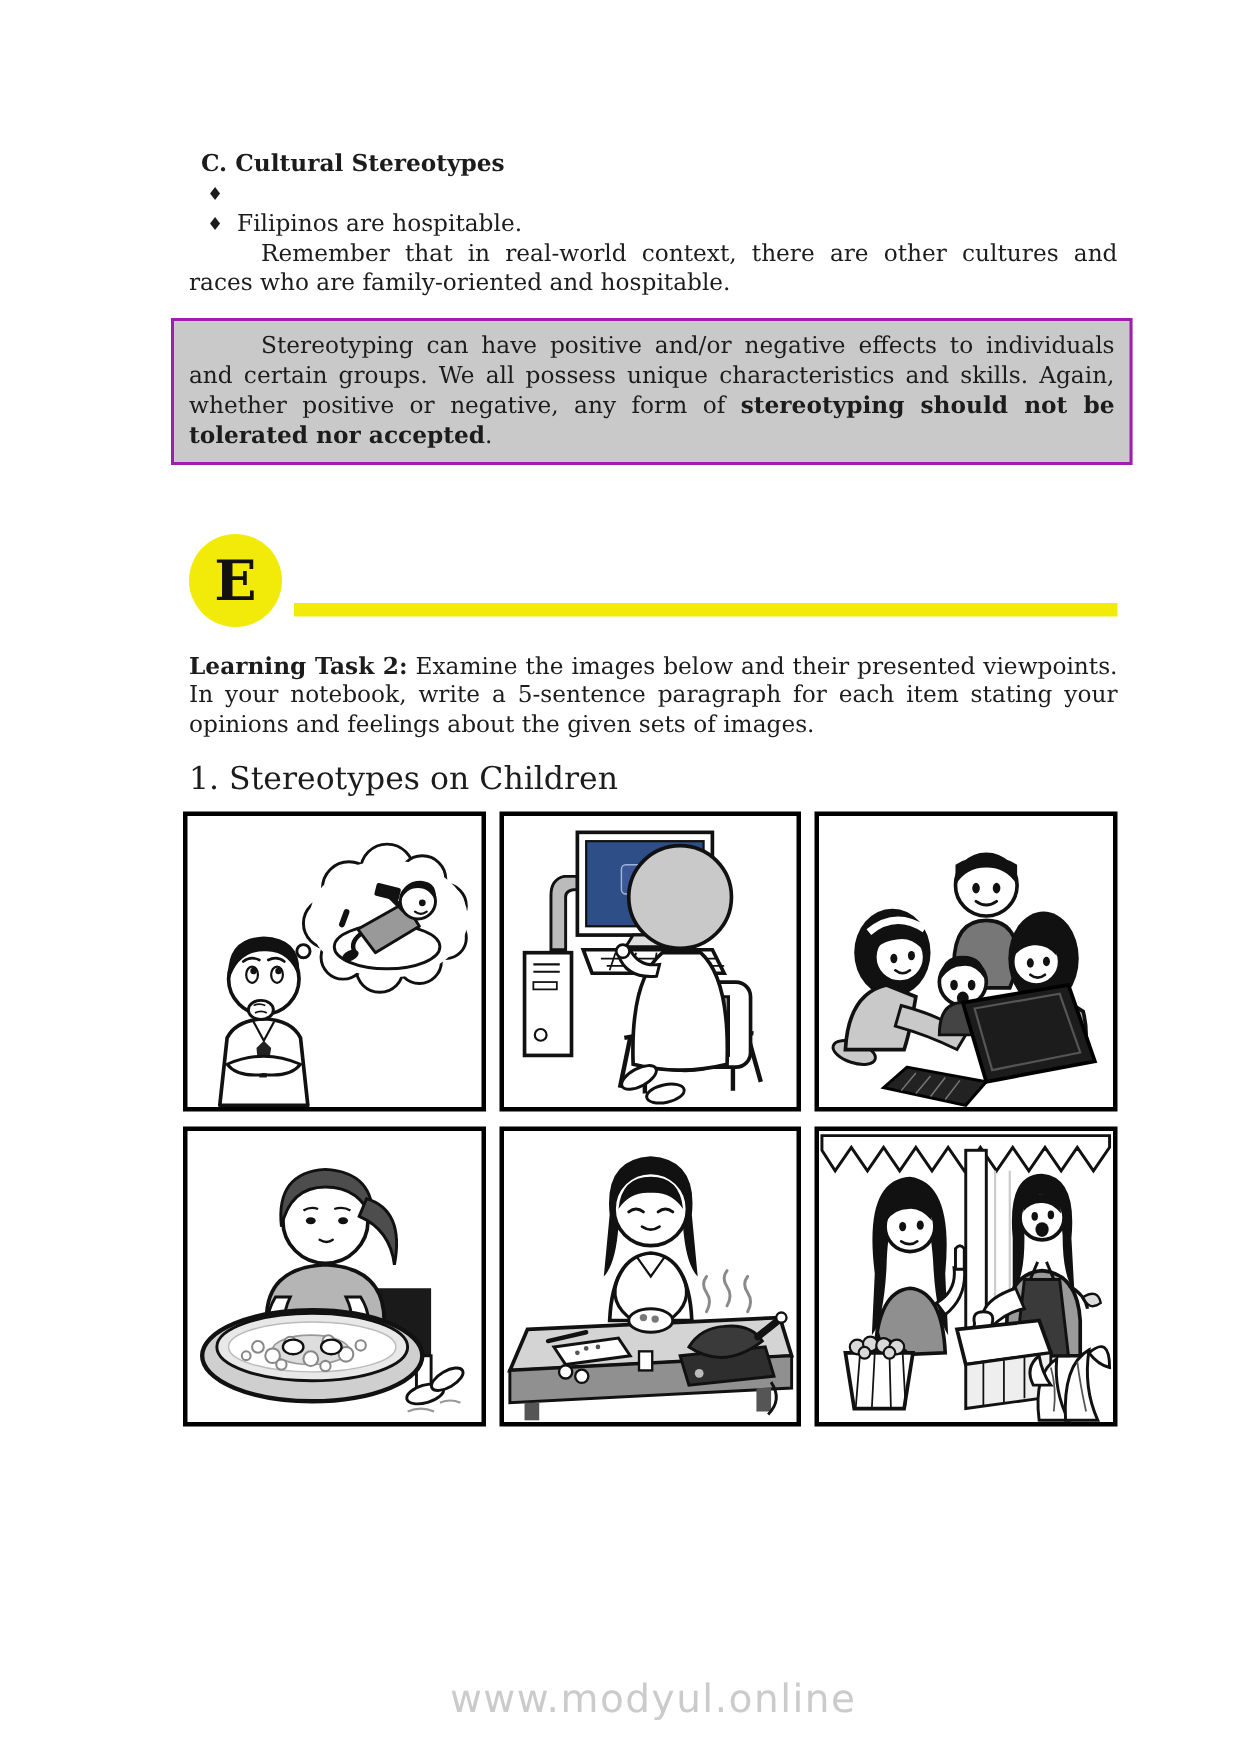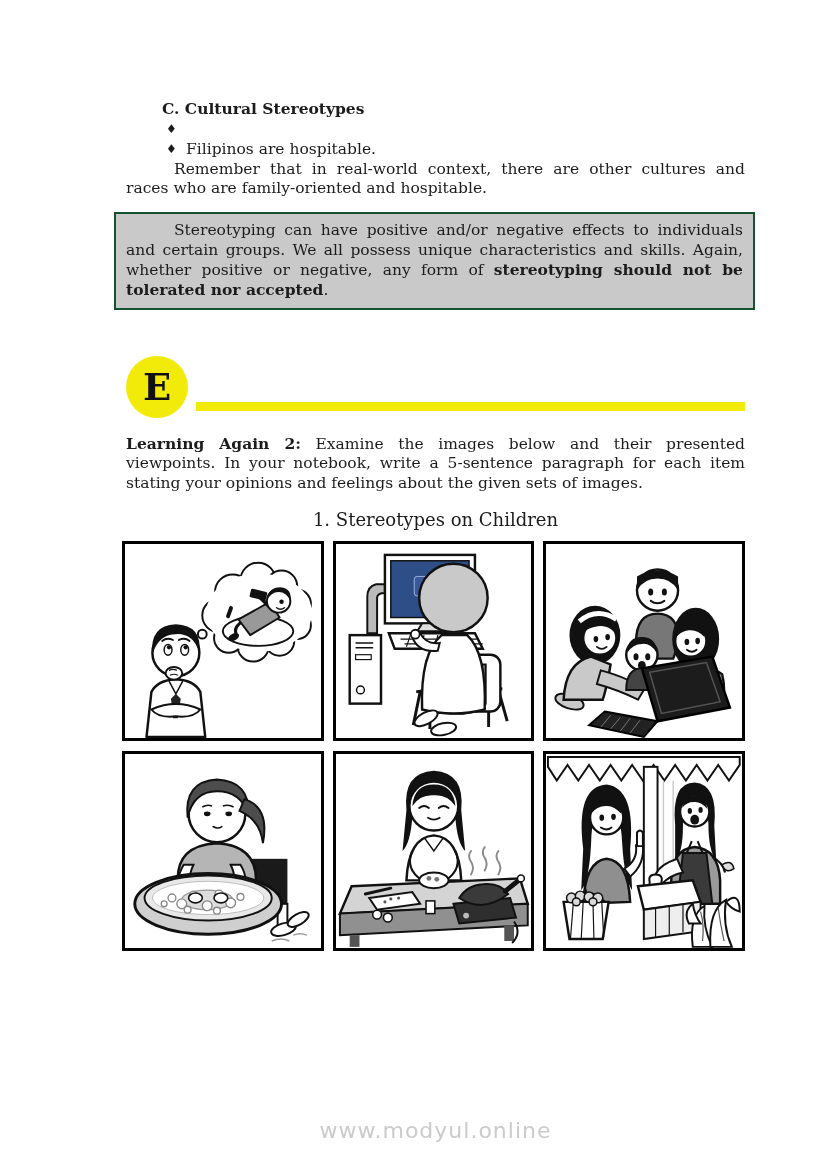--- a/index.html
+++ b/index.html
@@ -5,66 +5,66 @@
   * { margin:0; padding:0; box-sizing:border-box; }
   html,body { background:#ffffff; }
   body {
     width:826px; height:1169px; position:relative; overflow:hidden;
     font-family:"DejaVu Serif","Liberation Serif",serif;
     color:#1c1c1c;
   }
   .content { position:absolute; left:126px; width:619px; top:0; }
 
   
-  .section-c { padding-top:99px; margin-left:36px; font-size:15.5px; line-height:19.5px; }
+  .section-c { padding-top:99px; margin-left:8px; font-size:15.5px; line-height:19.5px; }
   .section-c .heading { font-weight:bold; }
   .section-c .intro { white-space:nowrap; }
   .bullet-row { display:flex; margin-top:1px; }
   .bullet-glyph { width:24px; text-align:left; padding-left:4px; font-size:12px; line-height:19.5px; }
   .lead-para { font-size:15.5px; line-height:19.5px; text-align:justify; text-indent:48px; }
 
   
   .note-box {
-    margin:13px -10px 0 -12px; background:#c9c9c9; border:2px solid #14532d;
+    margin:13px -10px 0 -12px; background:#c9c9c9; border:2px solid #a21caf;
     padding:6px 10px 8px 10px; font-size:15.5px; line-height:20px;
   }
   .note-box p { text-align:justify; text-indent:48px; }
   .note-box b { font-weight:bold; }
 
   
   .e-row { margin-top:46px; display:flex; height:64px; }
   .e-circle {
     width:62px; height:62px; border-radius:50%; background:#f2eb0a;
     display:flex; align-items:center; justify-content:center;
     font-weight:bold; font-size:37px; color:#111; flex:0 0 auto;
   }
   .e-line { flex:1; height:9px; background:#f2eb0a; align-self:flex-end; margin:0 0 9px 8px; }
 
   
   .task { margin-top:14px; font-size:15.5px; line-height:19.5px; text-align:justify; }
   .task b { font-weight:bold; }
 
-  .item-label { font-size:18px; line-height:19.5px;text-align:center; }
+  .item-label { font-size:21px; line-height:19.5px; }
   .item-label.first { margin-top:17px; }
   .item-label.second { margin-top:26px; }
 
   .img-row { display:flex; gap:9px; margin-top:11px; margin-left:-4px; }
   .img-row.second { margin-top:10px; }
   .img-box { flex:1; height:200px; border:3px solid #000; background:#fff; overflow:hidden; }
   .img-box svg { width:100%; height:100%; display:block; }
 
   
   .footer { position:absolute; top:1078px; left:0; right:0; height:20px; font-size:15px; }
   .page-num { position:absolute; left:50%; transform:translateX(-50%); }
   .footer-right { position:absolute; right:69px; font-style:italic; }
 
   .watermark {
     position:absolute; top:1118px; left:50%; transform:translateX(-50%);
     font-family:"DejaVu Sans","Liberation Sans",sans-serif;
-    font-size:22px; color:#cbcbcb; letter-spacing:1px;text-align:center;
+    font-size:26px; color:#cbcbcb; letter-spacing:1px;text-align:center;
   }
 </style>
 </head>
 <body>
 
 <div class="content">
 
   <div class="section-c">
     <div class="heading">C. Cultural Stereotypes</div>
     <div class="bullet-row">
@@ -80,21 +80,21 @@
 
   <div class="note-box">
     <p><span>Stereotyping can have positive and/or negative effects to individuals and certain groups. We all possess unique characteristics and skills. Again, whether positive or negative, any form of </span><b>stereotyping should not be tolerated nor accepted</b><span>.</span></p>
   </div>
 
   <div class="e-row">
     <div class="e-circle">E</div>
     <div class="e-line"></div>
   </div>
 
-  <p class="task"><b>Learning Again 2:</b><span> Examine the images below and their presented viewpoints. In your notebook, write a 5-sentence paragraph for each item stating your opinions and feelings about the given sets of images.</span></p>
+  <p class="task"><b>Learning Task 2:</b><span> Examine the images below and their presented viewpoints. In your notebook, write a 5-sentence paragraph for each item stating your opinions and feelings about the given sets of images.</span></p>
 
   <div class="item-label first">1. Stereotypes on Children</div>
 
   <div class="img-row">
 
     <div class="img-box">
       <svg viewBox="0 0 200 196">
         <g fill="#fff" stroke="#111" stroke-width="2">
           <circle cx="71" cy="100" r="3"></circle>
             <circle cx="79" cy="91" r="4.5"></circle>

